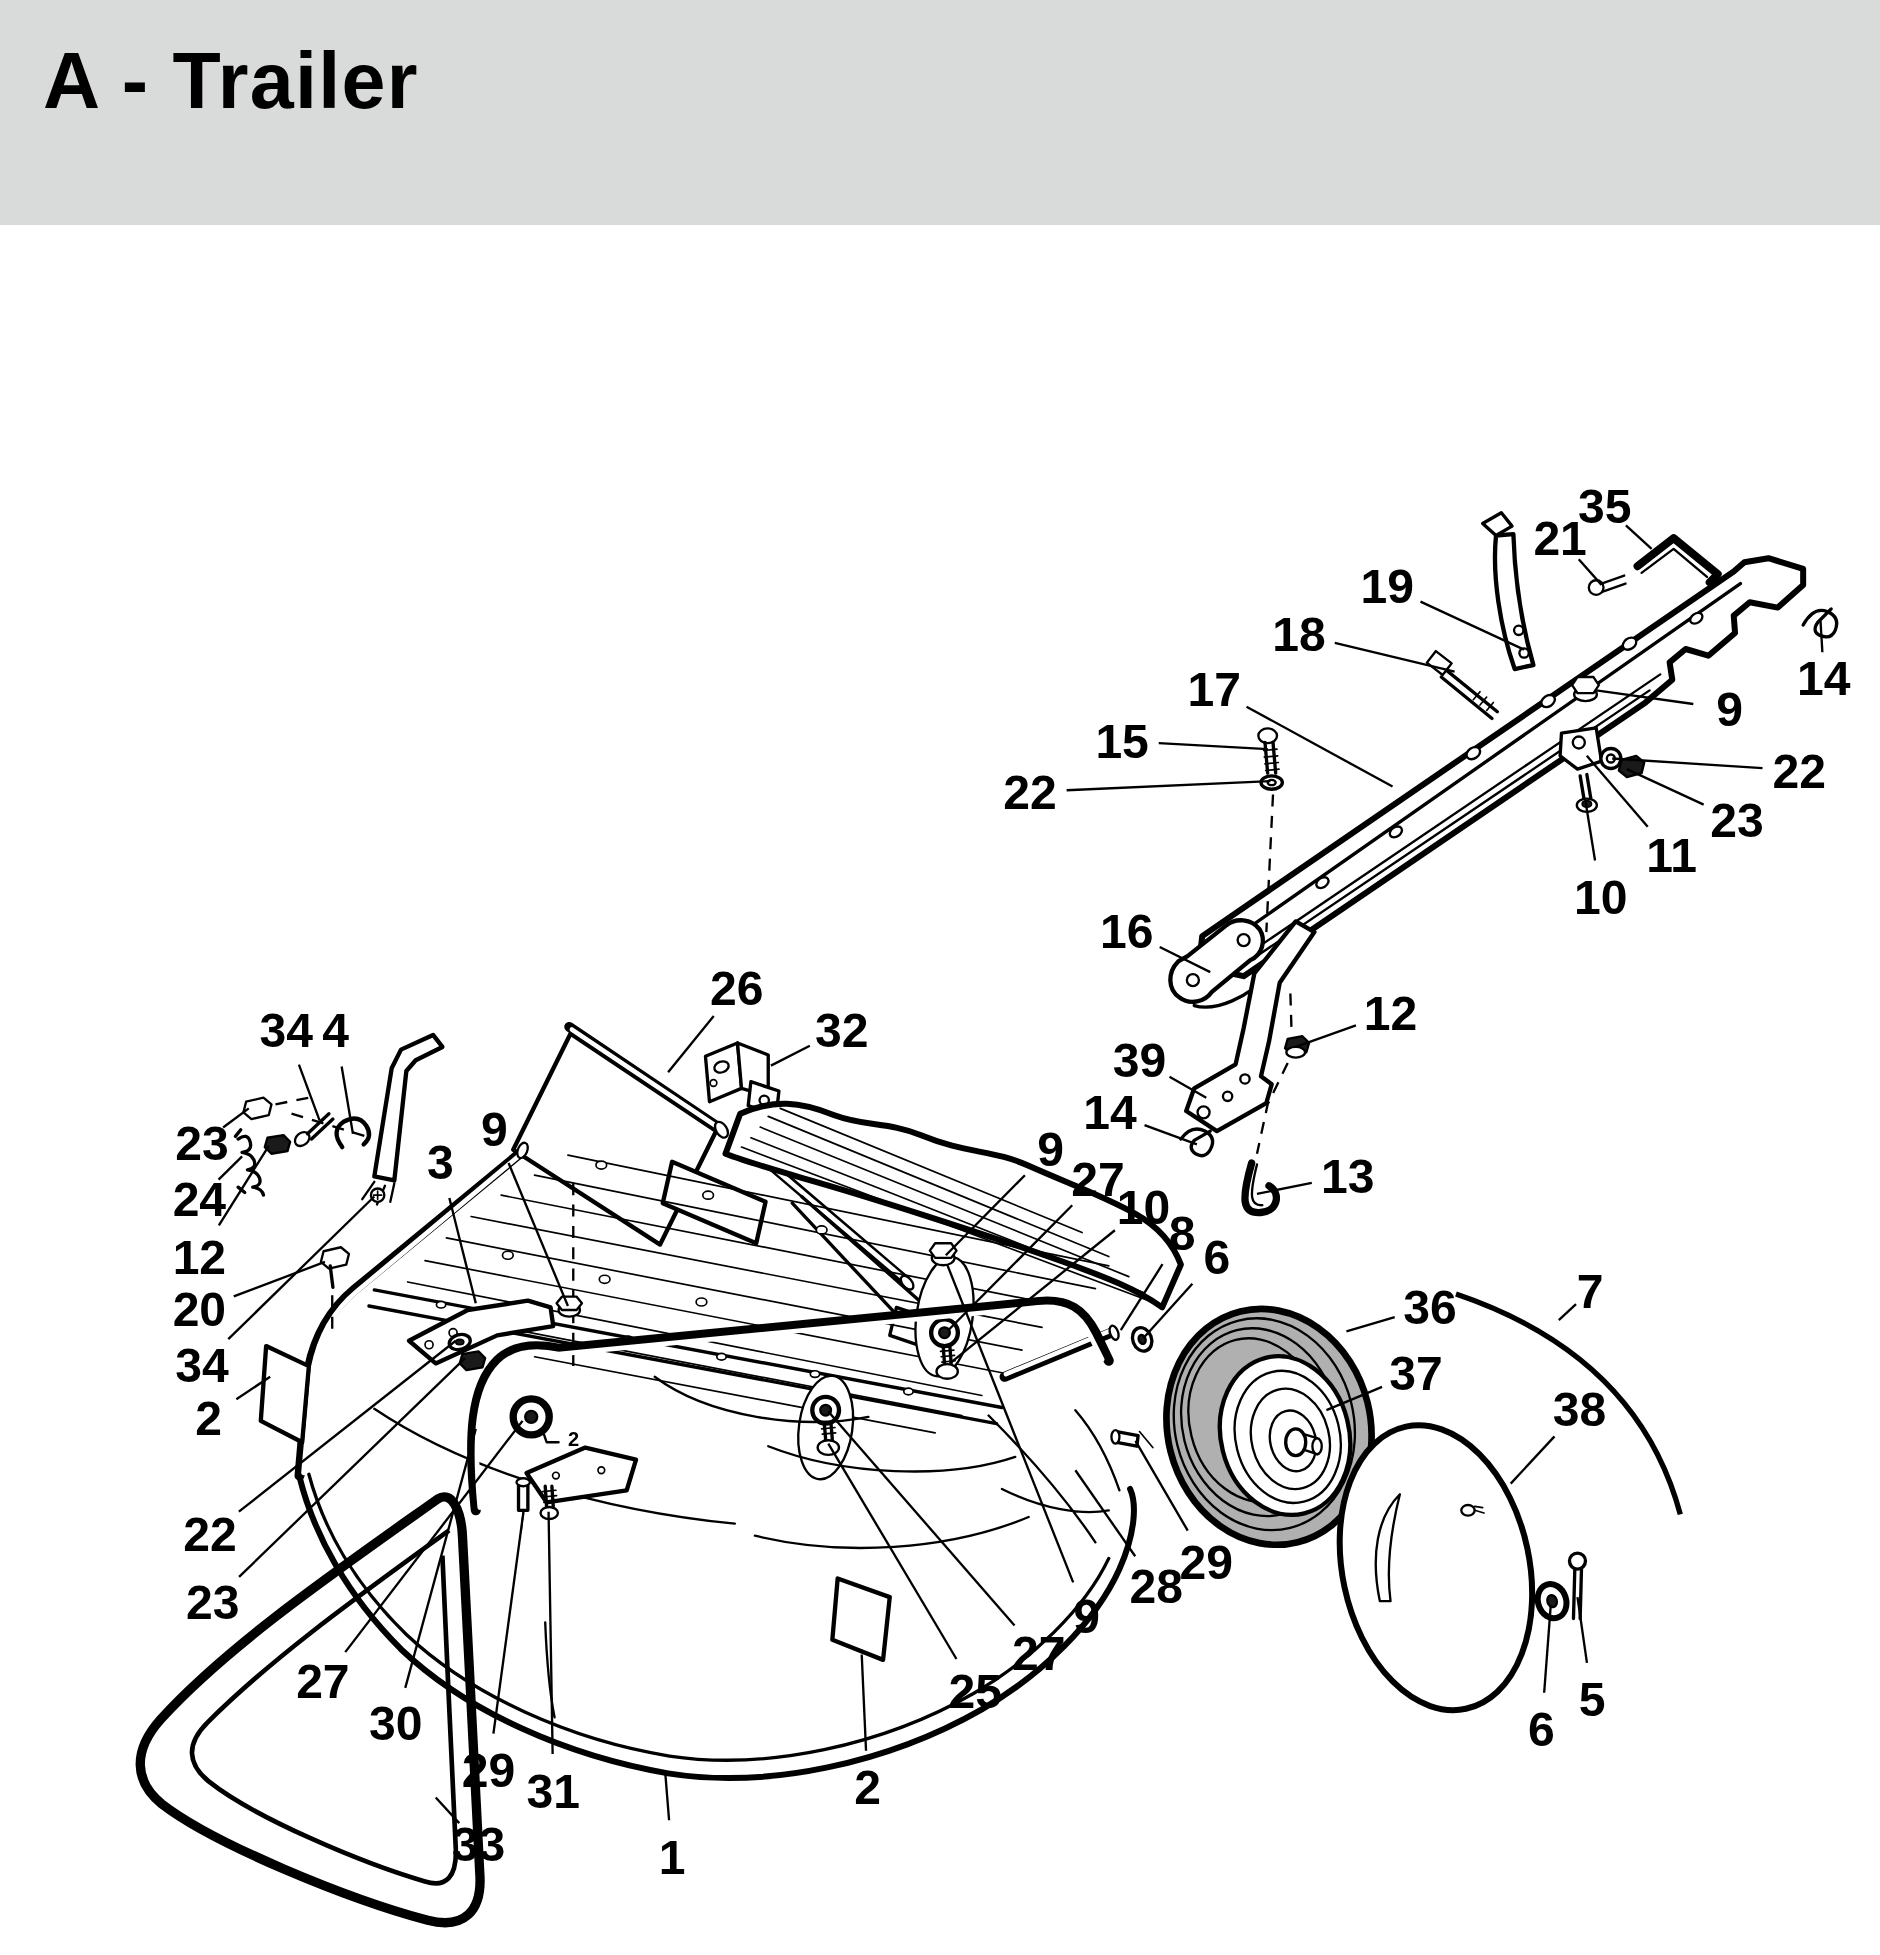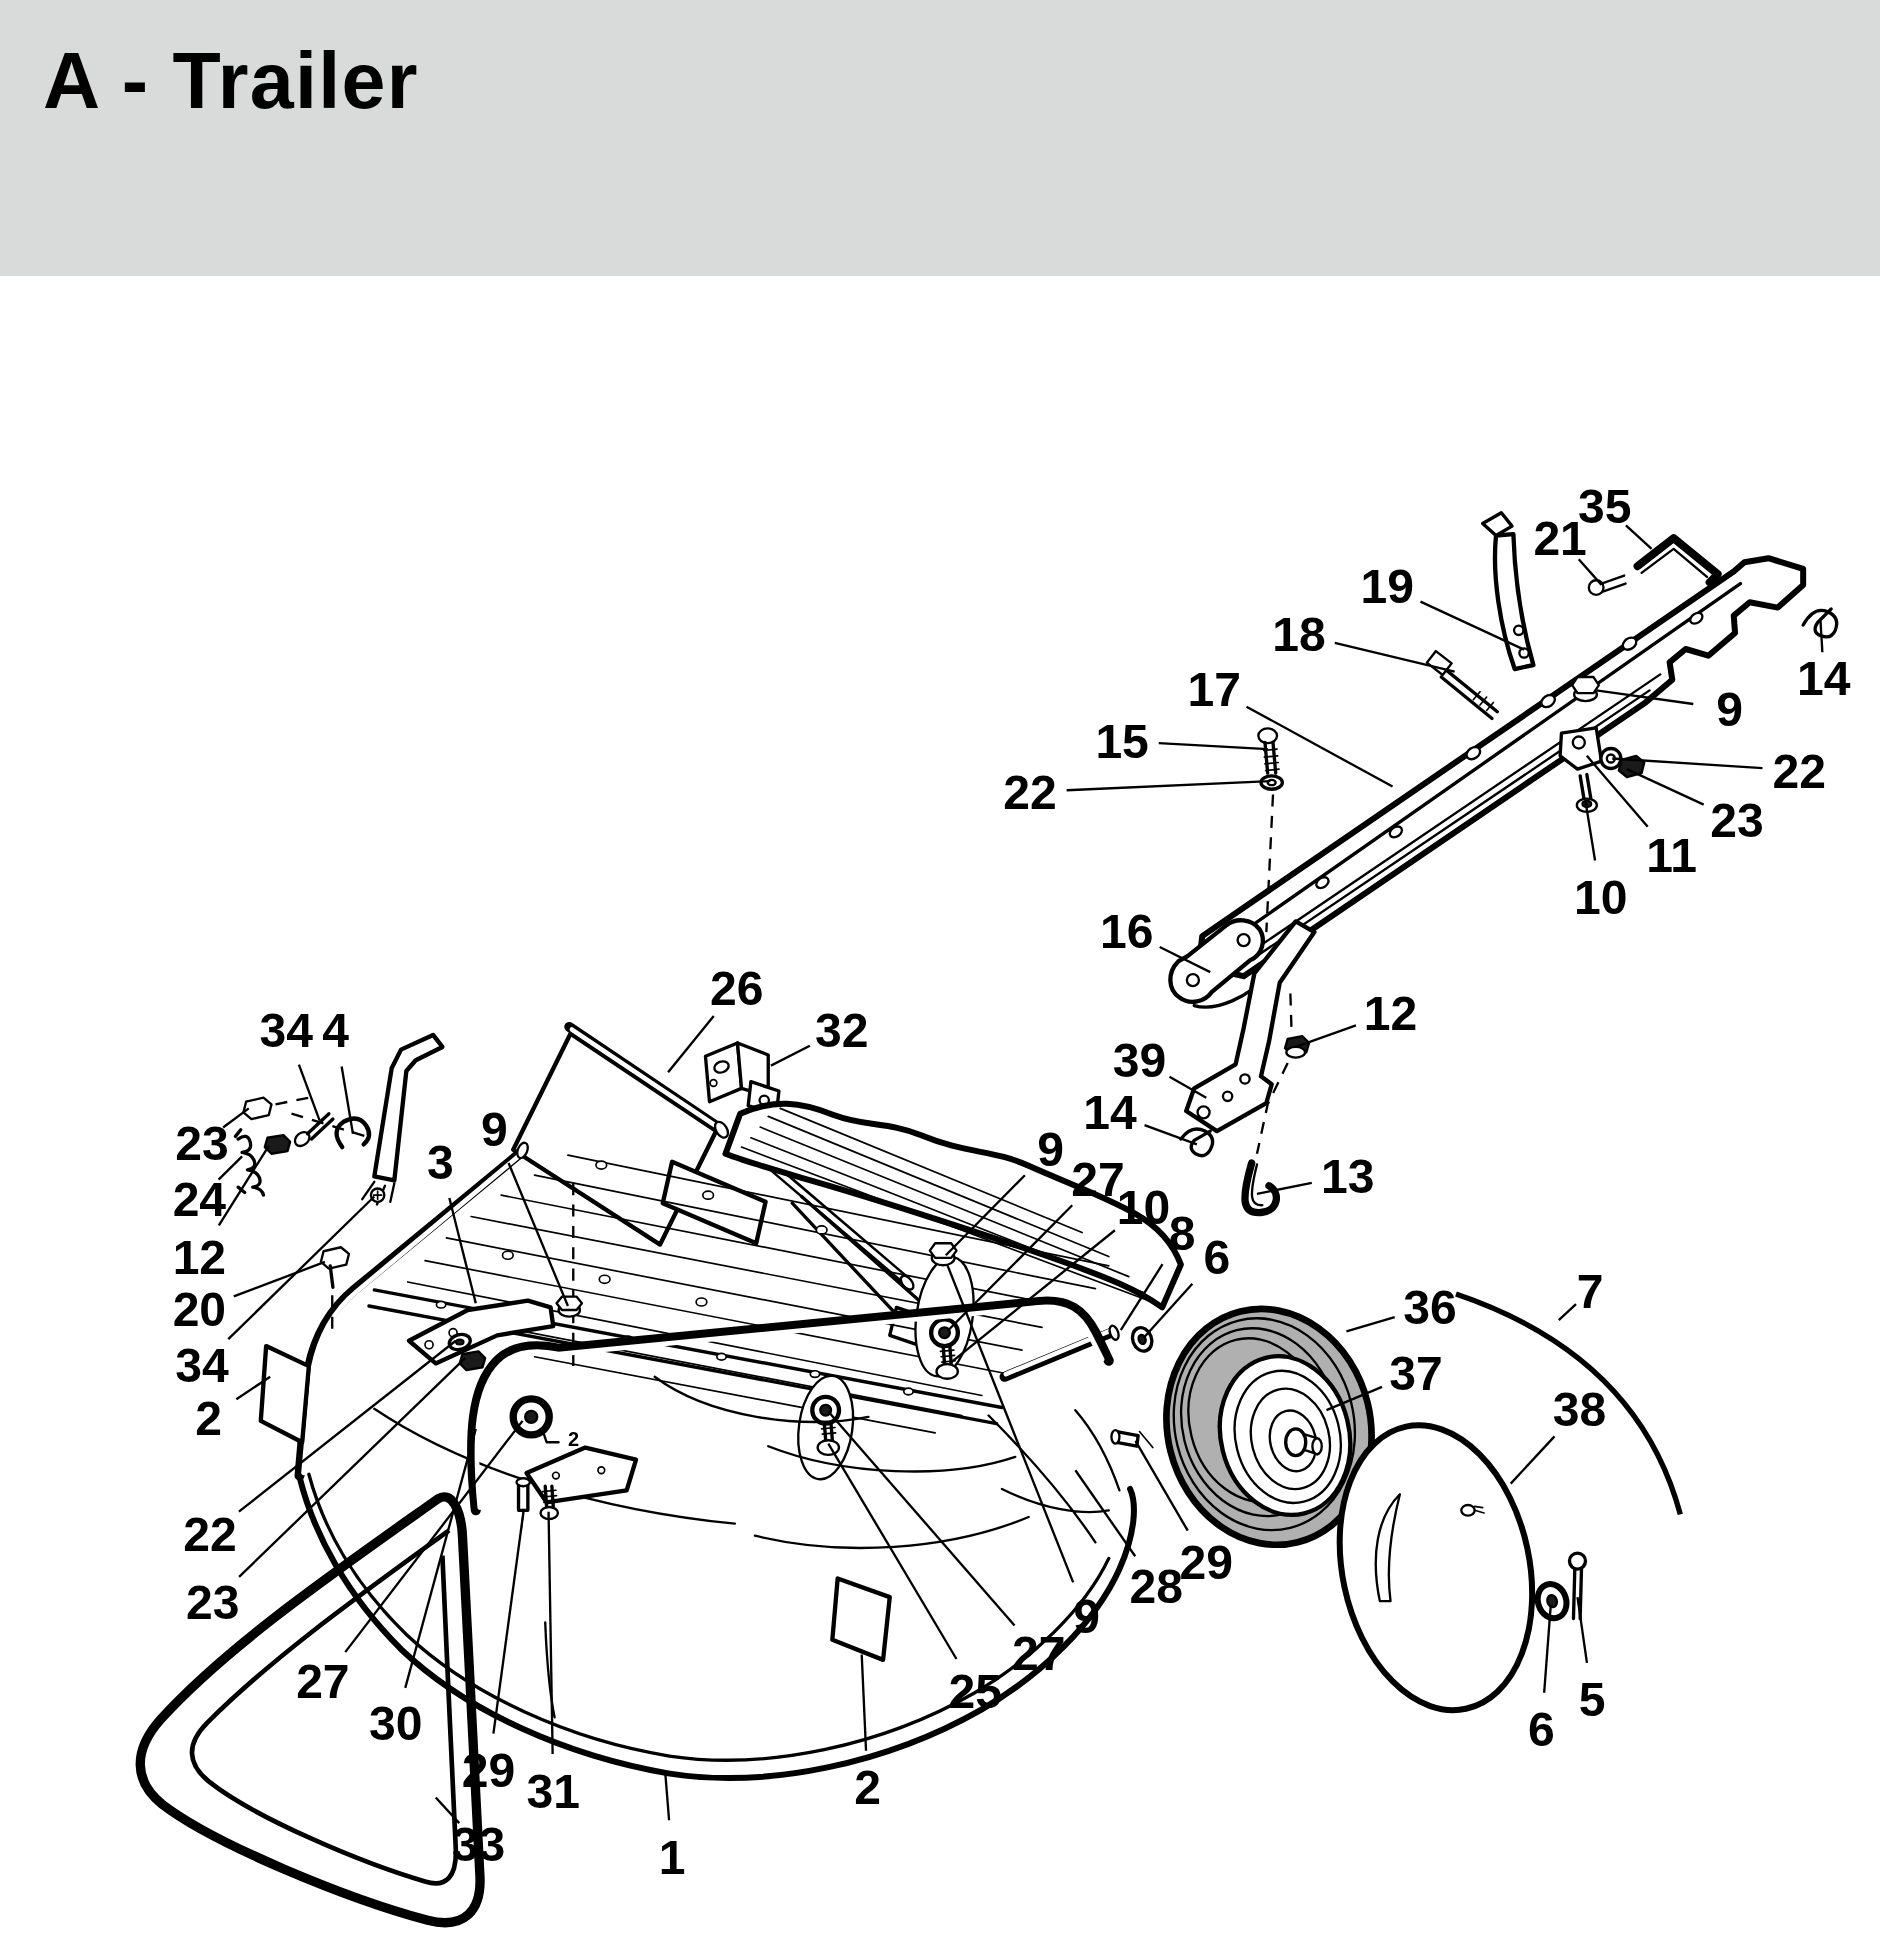--- a/index.html
+++ b/index.html
@@ -1,18 +1,18 @@
 <!DOCTYPE html>
 <html style="font-size:10.7px"><head>
 <meta charset="utf-8">
 <style>
   html,body{margin:0;padding:0;background:#fff;}
   #page{position:relative;width:1881px;height:1955px;background:#ffffff;overflow:hidden;
         font-family:"Liberation Sans",sans-serif;}
-  #header{position:absolute;left:0;top:0;width:1881px;height:276px;background:#d9dada;}
+  #header{position:absolute;left:0;top:0;width:1881px;height:225px;background:#d9dada;}
   #page-title{position:absolute;left:43px;top:35px;font-size:79px;font-weight:800;
               letter-spacing:1.3px;color:#000;font-family:"Liberation Sans",sans-serif;}
   #art{position:absolute;left:0;top:0;width:1881px;height:1955px;}
   
   .s2{stroke:#000;stroke-width:2.5;fill:none;stroke-linecap:round;stroke-linejoin:round}
   .s3{stroke:#000;stroke-width:3.5;fill:none;stroke-linecap:round;stroke-linejoin:round}
   .s5{stroke:#000;stroke-width:5;fill:none;stroke-linecap:round;stroke-linejoin:round}
   .s6{stroke:#000;stroke-width:6.5;fill:none;stroke-linecap:round;stroke-linejoin:round}
   .s9{stroke:#000;stroke-width:9;fill:none;stroke-linecap:round;stroke-linejoin:round}
   .tube{stroke:#000;stroke-width:15;fill:none;stroke-linecap:round;stroke-linejoin:round}

